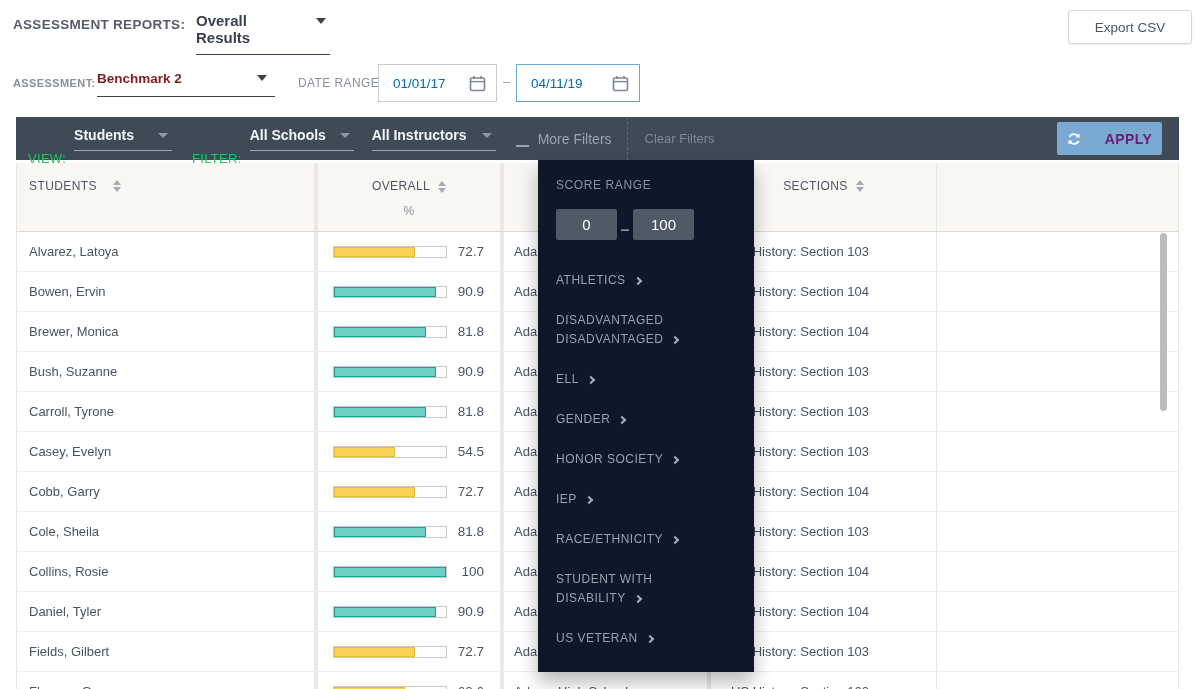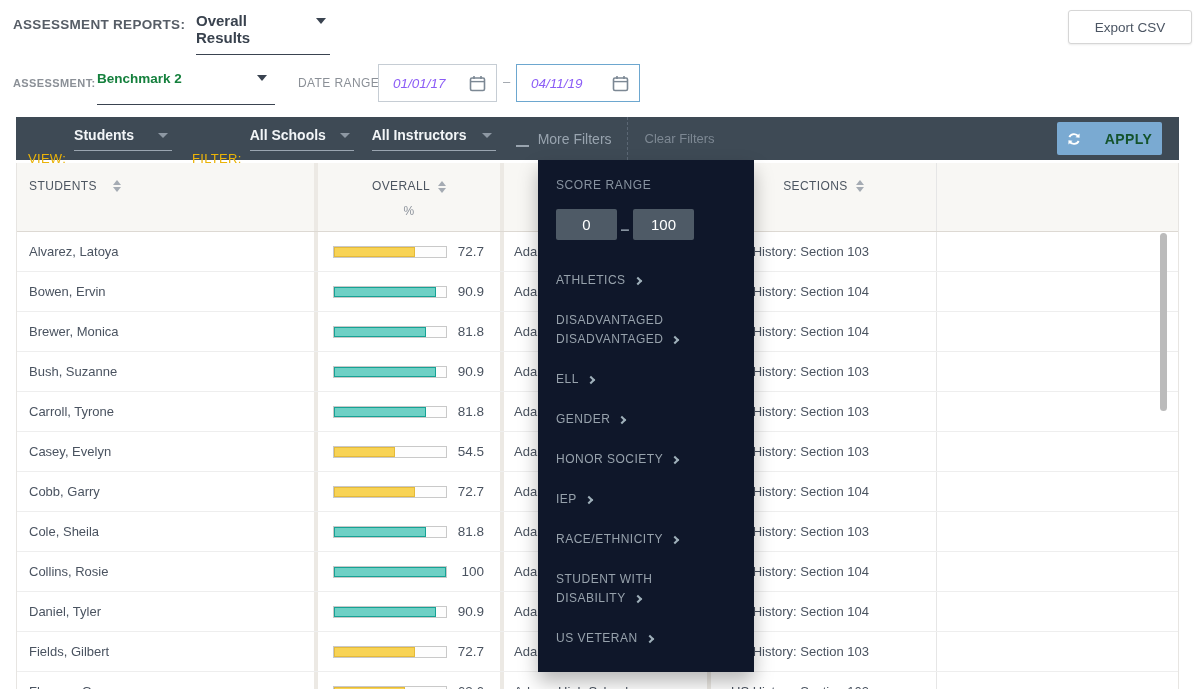--- a/index.html
+++ b/index.html
@@ -18,49 +18,49 @@
                 font-size:15px; font-weight:700; color:#39424e; }
 
   .export-btn { position:absolute; left:1068px; top:10px; width:124px; height:34px;
                 background:#fff; border:1px solid #d6d6d6; border-radius:3px;
                 box-shadow:0 1px 2px rgba(0,0,0,.08); font-size:13.5px; color:#4b5563;
                 font-family:inherit; cursor:pointer; }
 
   
   .assessment-label { position:absolute; left:13px; top:77px; font-size:11px; color:#8b9097;
                       letter-spacing:.4px; font-weight:600; }
-  .assessment-dd { position:absolute; left:97px; top:71px; width:178px; padding:0 30px 18px 0;
-                   font-size:13.5px; font-weight:700; color:#15803d; }
+  .assessment-dd { position:absolute; left:97px; top:71px; width:178px; padding:0 30px 10px 0;
+                   font-size:13.5px; font-weight:700; color:#7f1d1d; }
   .assessment-dd .caret { top:4px; right:8px; }
   .daterange-label { position:absolute; left:298px; top:76px; font-size:12px; color:#8b9097;
                      letter-spacing:.4px; }
   .date-box { position:absolute; top:64px; height:38px; background:#fff;
               border:1px solid #c6cdd4; display:flex; align-items:center; padding:0 10px 0 14px; }
   .date-box.start { left:378px; width:119px; }
   .date-box.end   { left:516px; width:124px; border-color:#6da7cf; }
-  .date-box .dval { font-size:13.5px; color:#8b5cf6; flex:1;font-style:italic; }
+  .date-box .dval { font-size:13.5px; color:#0369a1; flex:1; }
   .date-dash { position:absolute; left:503px; top:74px; color:#9aa0a8; font-size:13px; }
 
   
   .toolbar { position:absolute; left:16px; top:117px; width:1163px; height:43px;
              background:#3e4a55; display:flex; align-items:center; padding-left:12px; }
-  .tb-label { font-size:13px; color:#eab308; letter-spacing:.3px;margin-top:40px; }
+  .tb-label { font-size:13px; color:#22c55e; letter-spacing:.3px;margin-top:40px; }
   .tb-dd { position:relative; color:#f2f5f7; font-size:14px; font-weight:700;
            border-bottom:1px solid #9aa5b0; padding:0 26px 7px 0; margin-left:8px; cursor:pointer; }
   .tb-dd .tb-caret { position:absolute; right:4px; top:6px; width:0; height:0;
                      border-left:5px solid transparent; border-right:5px solid transparent;
                      border-top:5px solid #8d98a3; }
   .more-filters { display:flex; align-items:flex-end; margin-left:20px; cursor:pointer;
                   color:#99a4af; font-size:14px; }
   .minus-icon { display:inline-block; width:13px; height:2px; background:#99a4af; margin-right:9px; }
   .tb-divider { height:43px; border-left:1px dashed #5b6774; margin-left:15px; }
   .clear-filters { margin-left:17px; color:#7d8893; font-size:13px; cursor:pointer; }
   .tb-spacer { flex:1; }
   .apply-btn { width:105px; height:33px; margin-right:17px; background:#7aaad2; border:none;
-               border-radius:2px; color:#14532d; font-weight:700; font-size:14px; letter-spacing:.4px;
+               border-radius:2px; color:#701a75; font-weight:700; font-size:14px; letter-spacing:.4px;
                font-family:inherit; cursor:pointer; display:flex; align-items:center;
                justify-content:center; gap:24px; }
 
   
   .table { position:absolute; left:16px; top:163px; width:1163px; height:526px;
            border-left:1px solid #e7e5e2; border-right:1px solid #e7e5e2; overflow:hidden; }
   .thead { display:flex; height:69px; background:#f8f7f4; border-bottom:1px solid #ddd9d3; }
   .hcell { font-size:12px; color:#4c5560; letter-spacing:.4px; }
   .c1 { width:301px; border-right:4px solid #ece9e4; }
   .c2 { width:186px; border-right:4px solid #ece9e4; }

